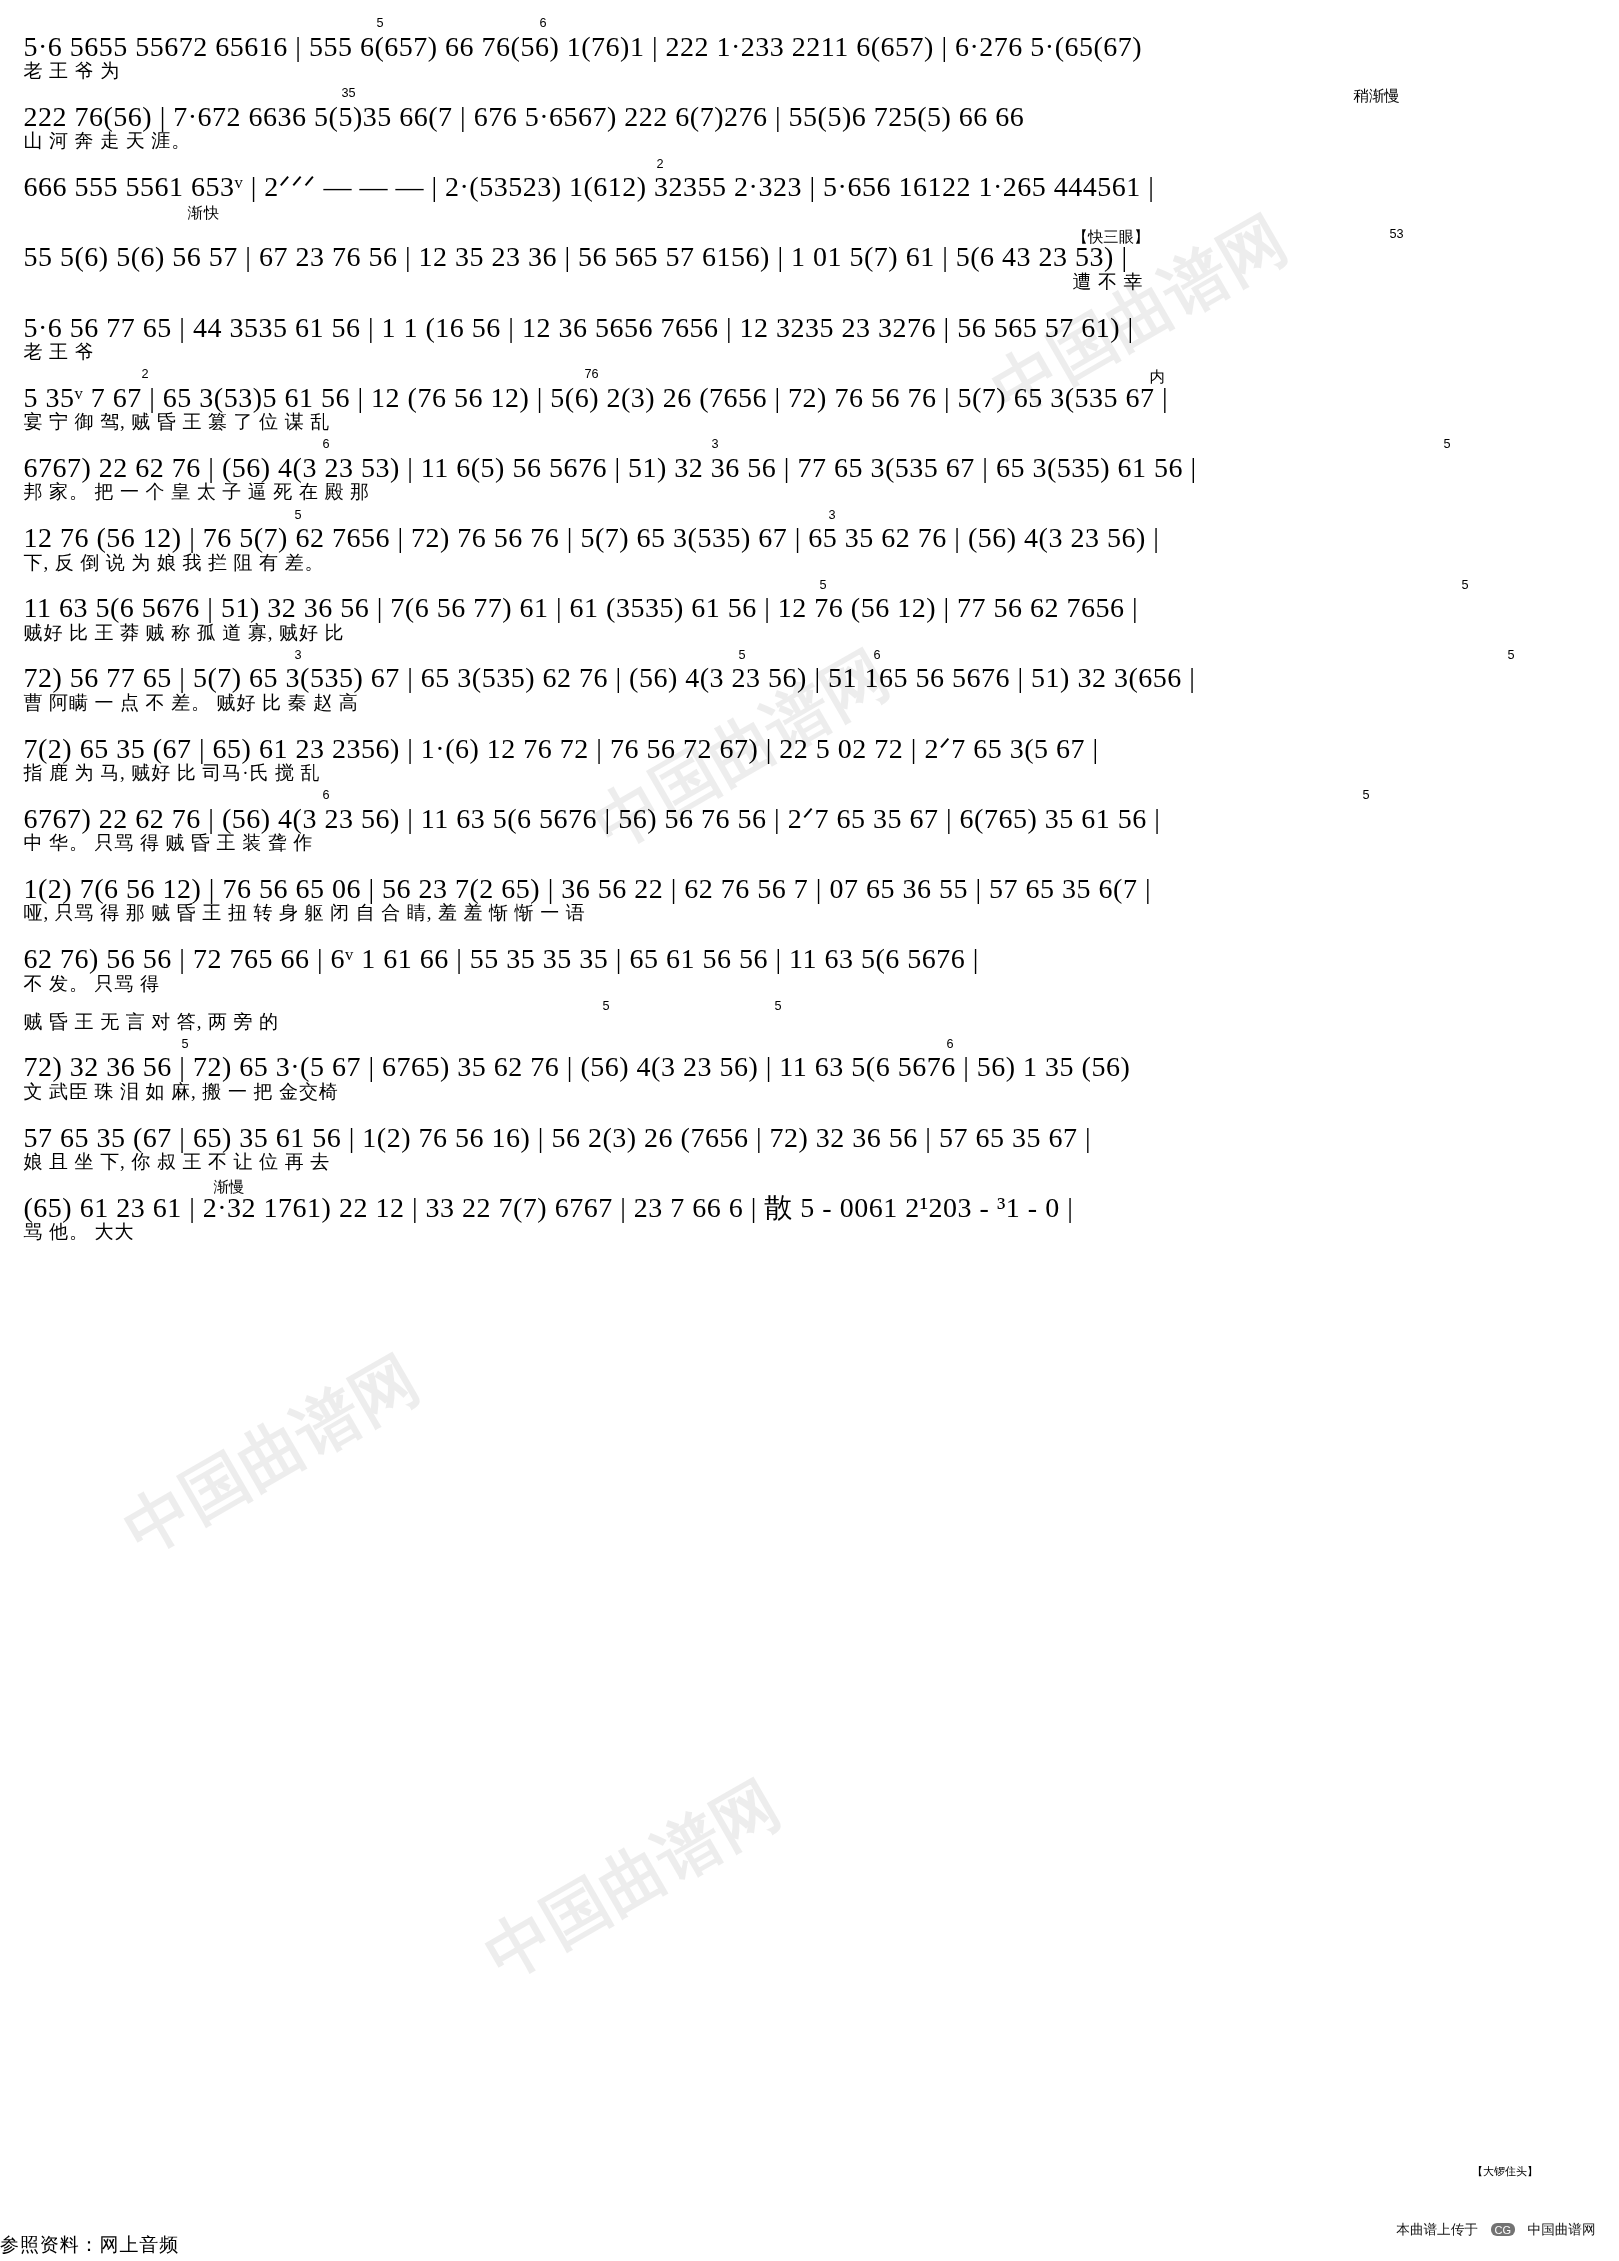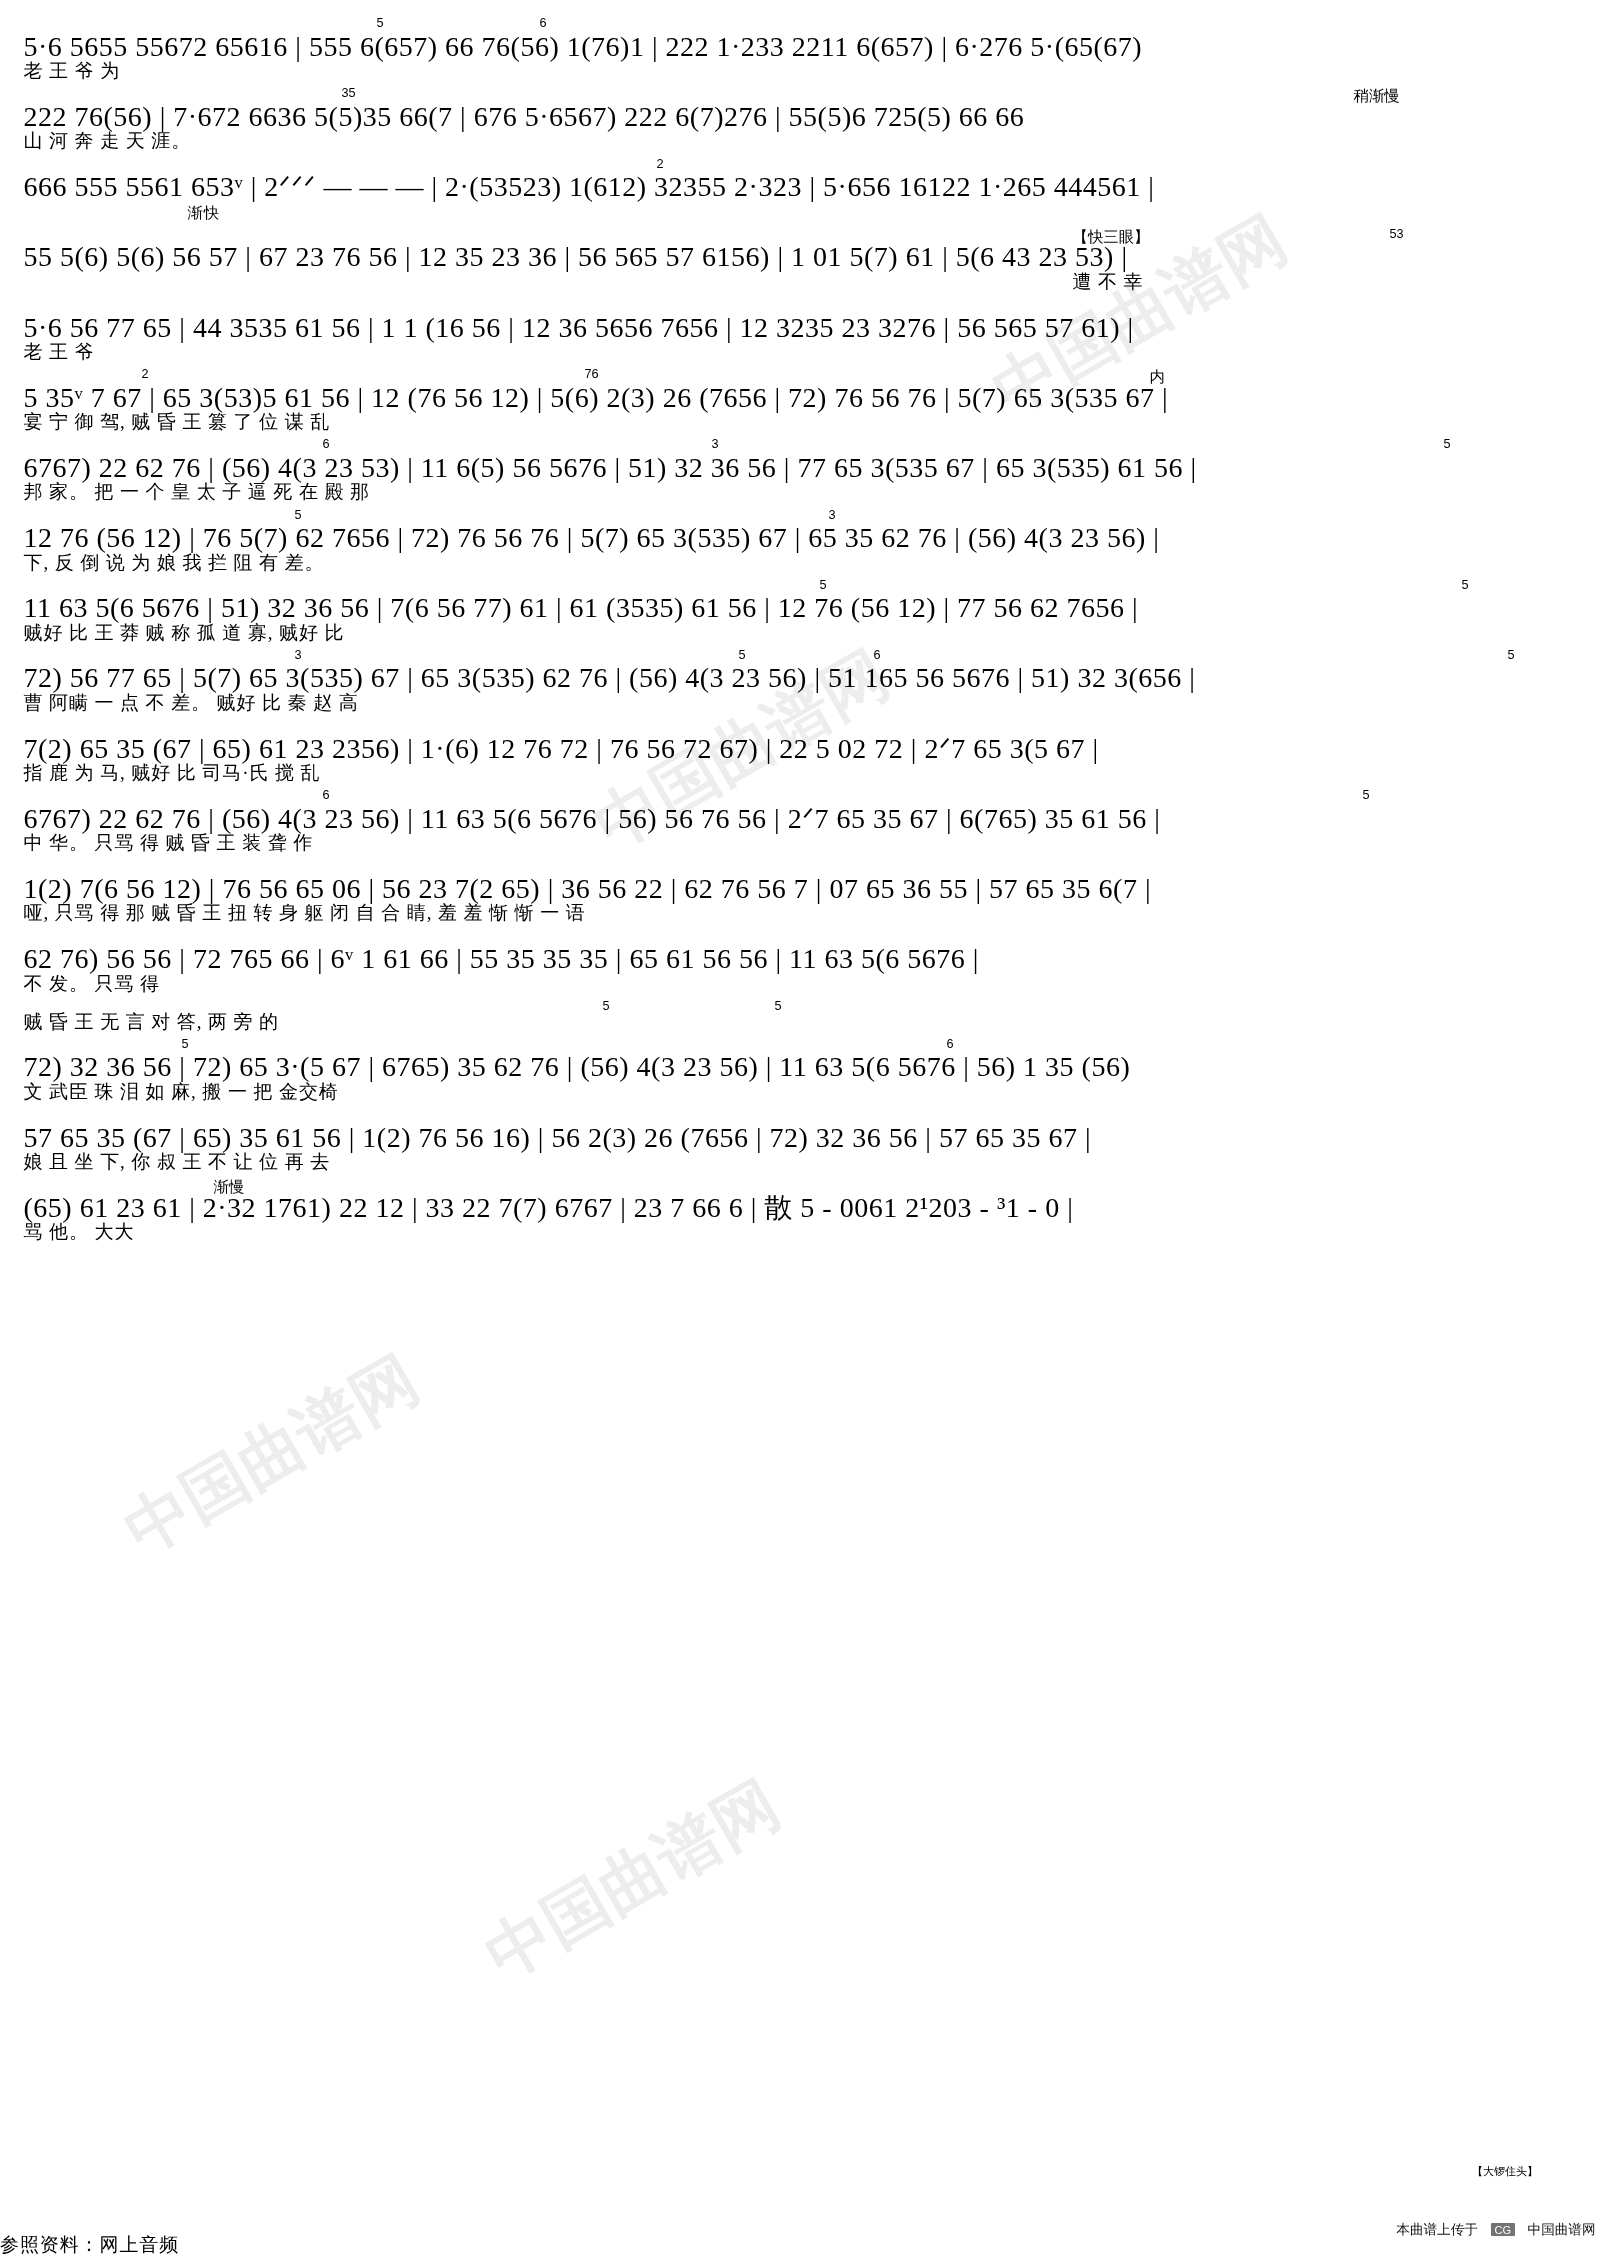--- a/index.html
+++ b/index.html
@@ -107,21 +107,21 @@
     display: flex;
     align-items: center;
     gap: 13px;
   }
   .credit-logo {
     display: inline-block;
     background: #737373;
     color: #fff;
     font-size: 11px;
     padding: 0.9px 3.6px;
-    border-radius: 1px;
+    border-radius: 6px;
     font-family: "Liberation Sans", sans-serif;
   }
   .box-label {
     position: absolute;
     font-family: "Liberation Sans", sans-serif;
     font-size: 11px;
     z-index: 4;
   }
 </style>
 </head>

